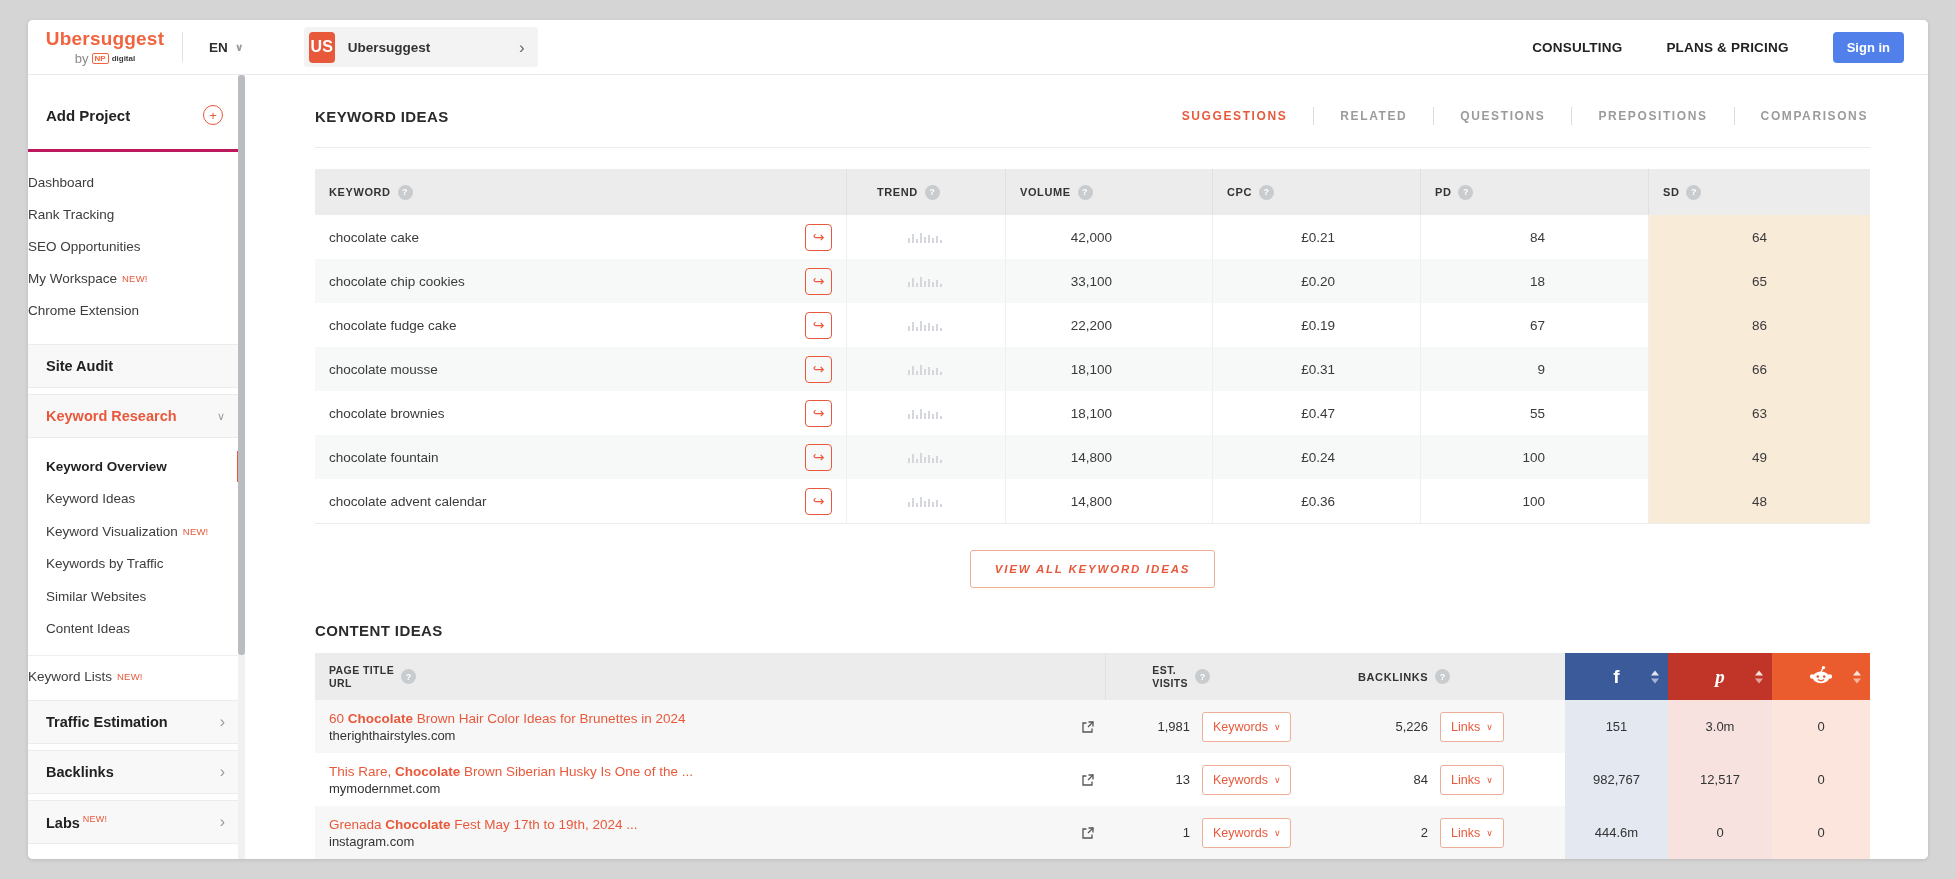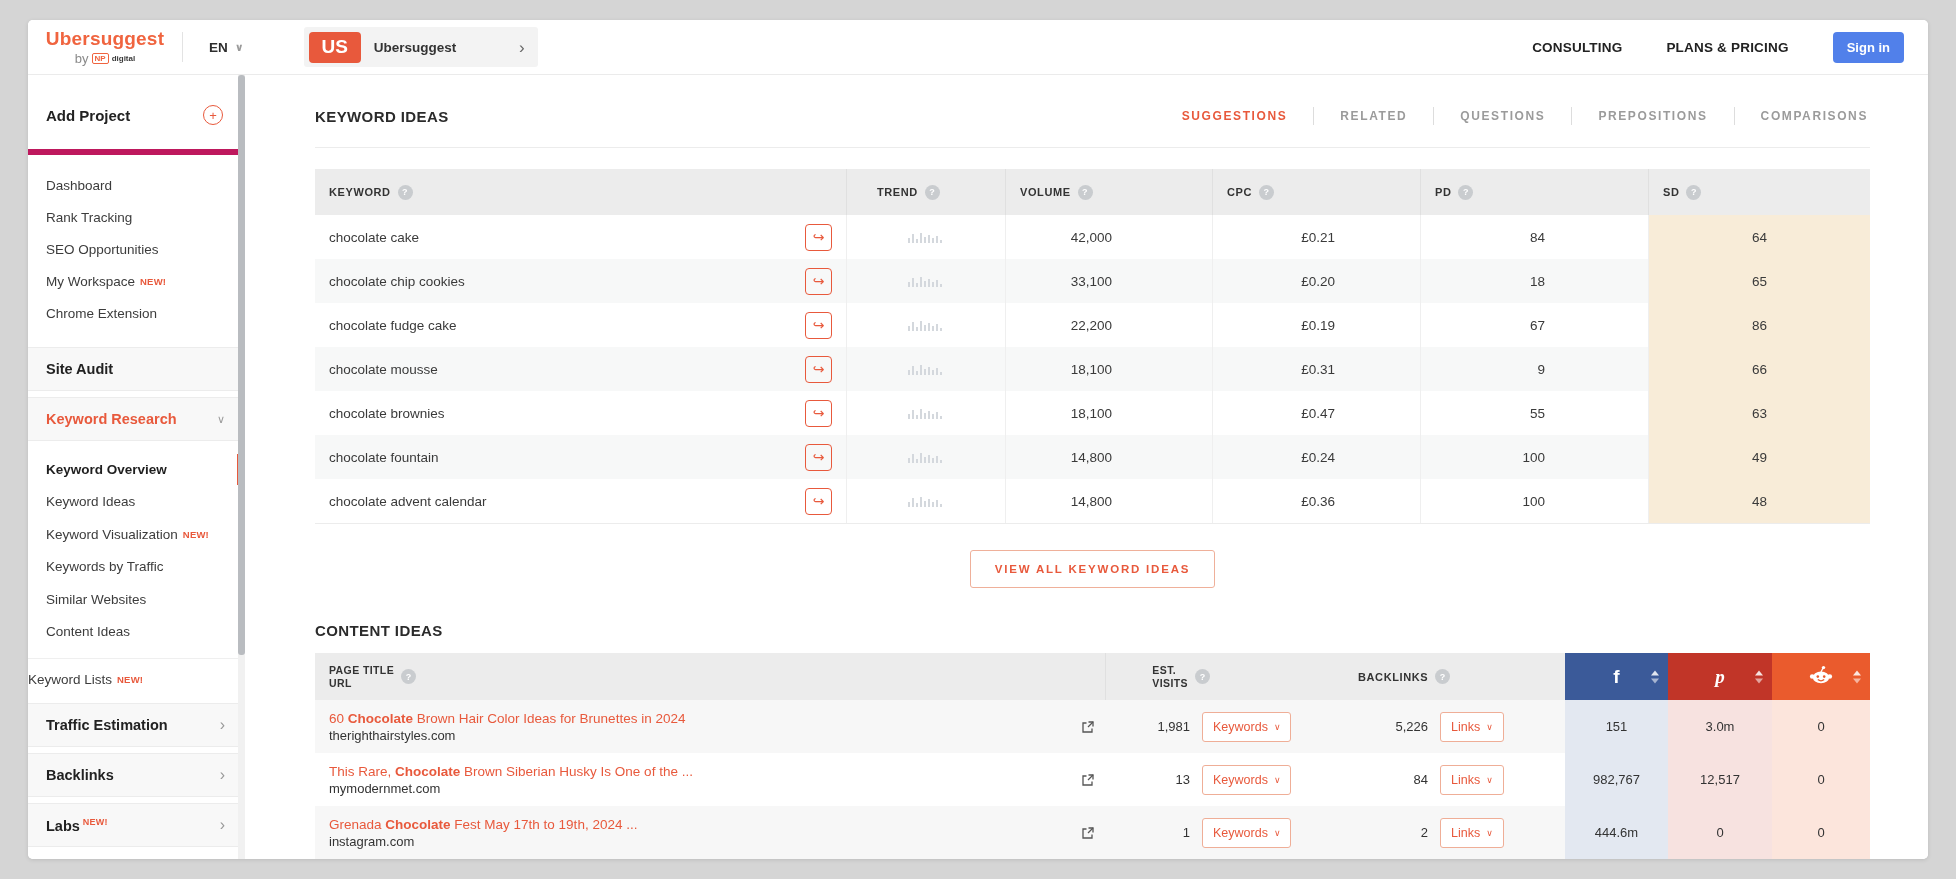--- a/index.html
+++ b/index.html
@@ -21,36 +21,36 @@
   .logo-block { display:flex; flex-direction:column; align-items:center; width:122px; }
   .logo-main { color:var(--logo,#f0643f); font-size:19px; font-weight:800; letter-spacing:.2px; line-height:20px; }
   .logo-sub { display:flex; align-items:center; gap:3px; margin-top:2px; }
   .logo-by { font-size:13px; color:#8a8a8a; }
   .logo-np { font-size:8px; font-weight:700; color:var(--logo,#f0643f); border:1px solid var(--logo,#f0643f); border-radius:2px; padding:0 2px; }
   .logo-digital { font-size:8px; font-weight:700; color:#3a3a3a; }
   .v-div { width:1px; height:30px; background:#e3e3e3; margin-left:16px; }
   .lang { margin-left:26px; display:flex; align-items:center; gap:7px; font-size:13.5px; font-weight:700; color:#2e2e2e; cursor:pointer; }
   .chev-dn { color:#9a9a9a; font-size:11px; }
   .crumb { margin-left:60px; background:#f3f3f3; border-radius:3px; height:40px; width:234px; display:flex; align-items:center; padding:0 13px 0 5px; gap:13px; cursor:pointer; }
-  .us-badge { width:52px; height:31px; border-radius:4px; background:var(--accent,#e8593c); color:#fff; font-weight:700; font-size:19px; display:flex; align-items:center; justify-content:center; }
+  .us-badge { width:26px; height:31px; border-radius:4px; background:var(--accent,#e8593c); color:#fff; font-weight:700; font-size:16px; display:flex; align-items:center; justify-content:center; }
   .crumb-name { font-size:13.5px; font-weight:700; color:#333; flex:1; }
   .chev-r { color:#666; font-size:17px; line-height:1; }
   .top-right { margin-left:auto; display:flex; align-items:center; gap:44px; }
   .top-link { font-size:13.5px; font-weight:700; letter-spacing:.2px; color:#222; cursor:pointer; }
   .signin { background:var(--signin-blue,#5180ea); color:#fff; font-size:13px; font-weight:700; border:none; border-radius:4px; padding:8px 14px; cursor:pointer; font-family:inherit; }
   
   .side { position:absolute; left:0; top:55px; bottom:0; width:217px; background:#fff; overflow:hidden; }
   .sb-track { position:absolute; right:0; top:0; bottom:0; width:7px; background:#f1f1f1; }
   .sb-thumb { position:absolute; right:0; top:0; width:7px; height:74%; background:#b9bcc0; border-radius:3px; }
-  .add-project { display:flex; align-items:center; justify-content:space-between; padding:30px 22px 24px 18px; border-bottom:6px solid #be185d; cursor:pointer; }
+  .add-project { display:flex; align-items:center; justify-content:space-between; padding:30px 22px 24px 18px; border-bottom:3px solid #be185d; cursor:pointer; }
   .add-project-label { font-size:15px; font-weight:800; color:#222; }
   .plus-circle { width:20px; height:20px; border:1.6px solid var(--accent,#e8593c); border-radius:50%; color:var(--accent,#e8593c); font-size:13px; display:flex; align-items:center; justify-content:center; line-height:1; }
   .nav { padding:14px 0 12px; }
-  .nav-item { height:32px; display:flex; align-items:center; padding-left:18px; font-size:13.5px; color:#3c3c3c; cursor:pointer; white-space:nowrap; }
-  .new { color:var(--accent,#e8593c); font-size:9.5px; font-weight:700; margin-left:5px; letter-spacing:.2px; }
+  .nav-item { height:32px; display:flex; align-items:center; font-size:13.5px; color:#3c3c3c; cursor:pointer; white-space:nowrap; }
+  .new { color:var(--accent,#e8593c); font-size:9.5px; font-weight:400; margin-left:5px; letter-spacing:.2px; }
   .band { height:44px; background:#f8f8f8; border-top:1px solid #ececec; border-bottom:1px solid #ececec; display:flex; align-items:center; justify-content:space-between; padding:0 20px 0 18px; margin-top:6px; cursor:pointer; }
   .band-label { font-size:14.5px; font-weight:800; color:#222; }
   .band .chev-r { color:#9a9a9a; font-size:16px; }
   .band.active-section .band-label { color:var(--accent,#e8593c); }
   .sub { padding:12px 0 10px; }
   .sub-item { position:relative; height:32.5px; display:flex; align-items:center; padding-left:18px; font-size:13.5px; color:#3c3c3c; cursor:pointer; white-space:nowrap; }
   .sub-item.active { font-weight:800; color:#1f1f1f; }
   .sub-item.active::after { content:""; position:absolute; right:4px; top:1px; bottom:1px; width:4px; background:var(--accent,#e8593c); }
   .lists-item { border-top:1px solid #efefef; padding:20px 0 18px; }
   sup.new { font-size:9px; margin-left:3px; vertical-align:super; }
@@ -79,21 +79,21 @@
   .krow > div + div { border-left:1px solid #efefef; }
   .c-kw { justify-content:space-between; padding-left:14px; }
   .kwarrow { width:27px; height:27px; border:1.5px solid var(--accent,#e8593c); border-radius:4px; background:transparent; color:var(--accent,#e8593c); font-size:14px; display:flex; align-items:center; justify-content:center; margin-right:14px; cursor:pointer; }
   .c-trend { justify-content:center; }
   .spark { display:inline-flex; align-items:flex-end; height:12px; }
   .spark i { width:2px; background:#d4d8dd; display:inline-block; margin-right:2px; }
   .c-vol { justify-content:flex-end; padding-right:100px; }
   .c-cpc { justify-content:flex-end; padding-right:85px; }
   .c-pd  { justify-content:flex-end; padding-right:103px; }
   .c-sd  { justify-content:center; background:var(--sd-tint,#f8ecd8); }
-  .view-all { display:block; margin:26px auto 0; padding:12px 24px; border:1px solid #efb09a; border-radius:3px; background:#fff; color:var(--accent,#e8593c); font-size:11.5px; font-weight:700; letter-spacing:1.8px; cursor:pointer; font-family:inherit; }
+  .view-all { display:block; margin:26px auto 0; padding:12px 24px; border:1px solid #efb09a; border-radius:3px; background:#fff; color:var(--accent,#e8593c); font-size:11.5px; font-weight:700; letter-spacing:1.8px; cursor:pointer; font-family:inherit;font-style:italic; }
   
   .content-sec { margin-top:34px; }
   .ctable { width:1555px; margin-top:14px; }
   .chead, .crow { display:grid; grid-template-columns:790px 87px 110px 128px 80px 55px 103px 104px 98px; }
   .chead { height:47px; background:#ececec; }
   .hlabel2 { font-size:10.5px; font-weight:800; letter-spacing:.4px; color:#333; line-height:13px; }
   .c-title-h { display:flex; align-items:center; padding-left:14px; }
   .c-est-h { grid-column:2/4; display:flex; align-items:center; justify-content:flex-end; padding-right:92px; border-left:1px solid #e0e0e0; }
   .c-est-h .hlabel2 { text-align:left; }
   .c-bl-h { grid-column:4/6; display:flex; align-items:center; padding-left:56px; font-size:11px; font-weight:800; letter-spacing:.6px; color:#333; }

